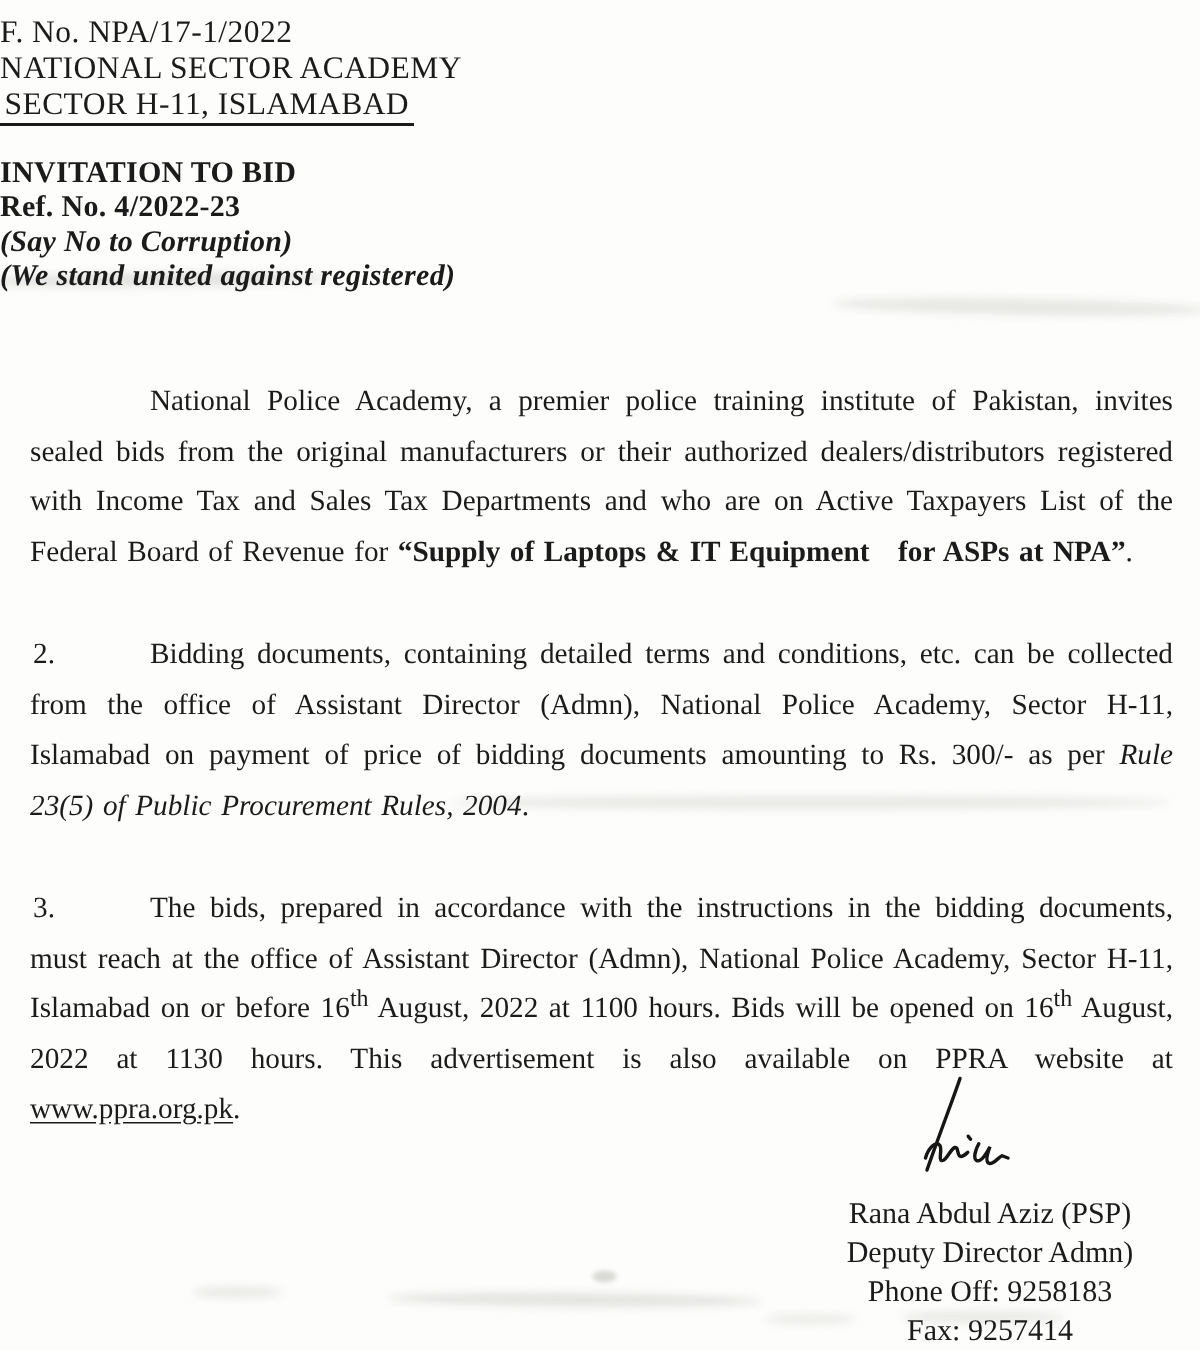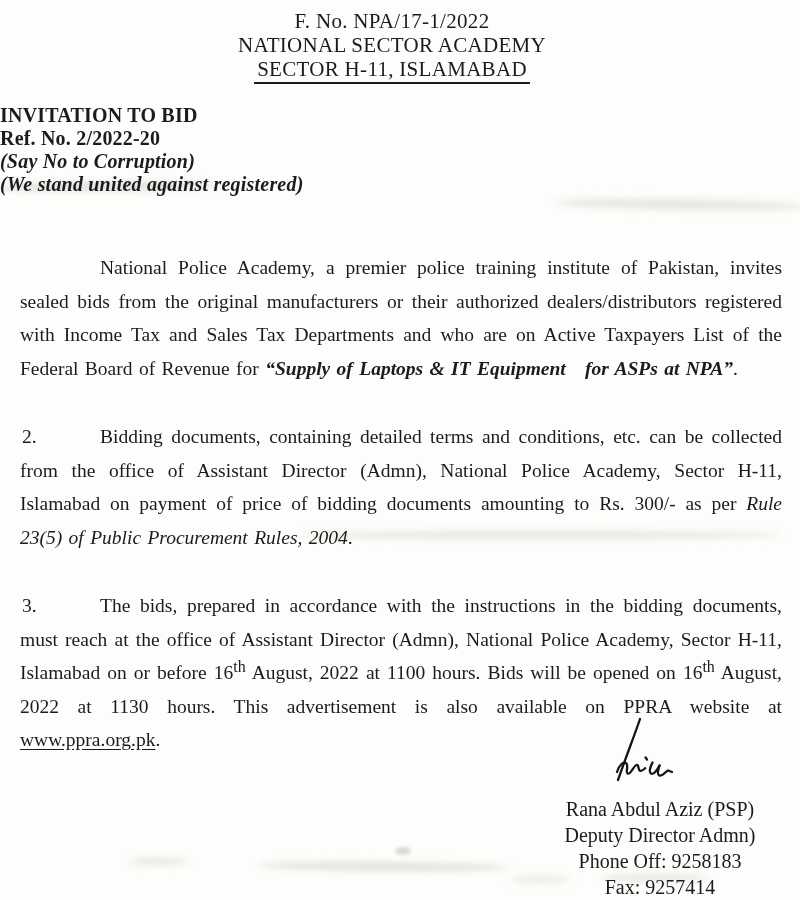--- a/index.html
+++ b/index.html
@@ -9,21 +9,21 @@
     font-family:"Liberation Serif", serif;
     color:#1b1b1b;
     position:relative;
     overflow:hidden;
   }
   .page { position:absolute; inset:0; }
 
   
   .doc-header {
     position:absolute; top:9px; left:0; width:784px;
-    text-align:center; font-size:21px; line-height:24px; letter-spacing:.3px;
+    text-align:left; font-size:21px; line-height:24px; letter-spacing:.3px;
   }
   .org-location {
     display:inline-block;
     border-bottom:2.5px solid #1b1b1b;
     padding:0 3px 1px 3px;
   }
 
   
   .title-block {
     position:absolute; top:104px; left:0; width:800px;
@@ -36,21 +36,21 @@
   .para {
     position:absolute; left:20px; width:762px; margin:0;
     font-size:19.5px; line-height:33.5px;
     text-align:justify; text-indent:80px;
     word-spacing:1.5px;
   }
   .p1 { top:251px; }
   .p2 { top:420px; }
   .p3 { top:589px; }
   .pnum { position:absolute; left:2px; top:0; text-indent:0; }
-  .bi { font-weight:bold; font-style:italic; }
+  .bi { font-weight:bold; }
   .it { font-style:italic; }
   sup.ord { font-size:16px; line-height:0; vertical-align:super; }
   .weblink { text-decoration:underline; text-underline-offset:3px; }
 
   
   .sig-scribble { position:absolute; left:588px; top:714px; width:134px; height:88px; }
   .sig-scribble path { fill:none; stroke:#161616; stroke-width:2.3; stroke-linecap:round; }
   .sig-text {
     position:absolute; left:518px; top:796px; width:284px;
     text-align:center; font-size:20px; line-height:26px;
@@ -82,21 +82,21 @@
   <div class="smudge sm8"></div>
 
   <header class="doc-header">
     <div>F. No. NPA/17-1/2022</div>
     <div>NATIONAL SECTOR ACADEMY</div>
     <div><span class="org-location">SECTOR H-11, ISLAMABAD</span></div>
   </header>
 
   <div class="title-block">
     <div>INVITATION TO BID</div>
-    <div>Ref. No. 2/2022-20</div>
+    <div>Ref. No. 4/2022-23</div>
     <div class="slogan">(Say No to Corruption)</div>
     <div class="slogan">(We stand united against registered)</div>
   </div>
 
   <p class="para p1"><span>National Police Academy, a premier police training institute of Pakistan, invites sealed bids from the original manufacturers or their authorized dealers/distributors registered with Income Tax and Sales Tax Departments and who are on Active Taxpayers List of the Federal Board of Revenue for </span><span class="bi">“Supply of Laptops &amp; IT Equipment&nbsp;&nbsp; for ASPs at NPA”</span><span>.</span></p>
 
   <p class="para p2"><span class="pnum">2.</span><span>Bidding documents, containing detailed terms and conditions, etc. can be collected from the office of Assistant Director (Admn), National Police Academy, Sector H-11, Islamabad on payment of price of bidding documents amounting to Rs. 300/- as per </span><span class="it">Rule 23(5) of Public Procurement Rules, 2004</span><span>.</span></p>
 
   <p class="para p3"><span class="pnum">3.</span><span>The bids, prepared in accordance with the instructions in the bidding documents, must reach at the office of Assistant Director (Admn), National Police Academy, Sector H-11, Islamabad on or before 16</span><sup class="ord">th</sup><span> August, 2022 at 1100 hours. Bids will be opened on 16</span><sup class="ord">th</sup><span> August, 2022 at 1130 hours. This advertisement is also available on PPRA website at </span><span class="weblink">www.ppra.org.pk</span><span>.</span></p>
 

